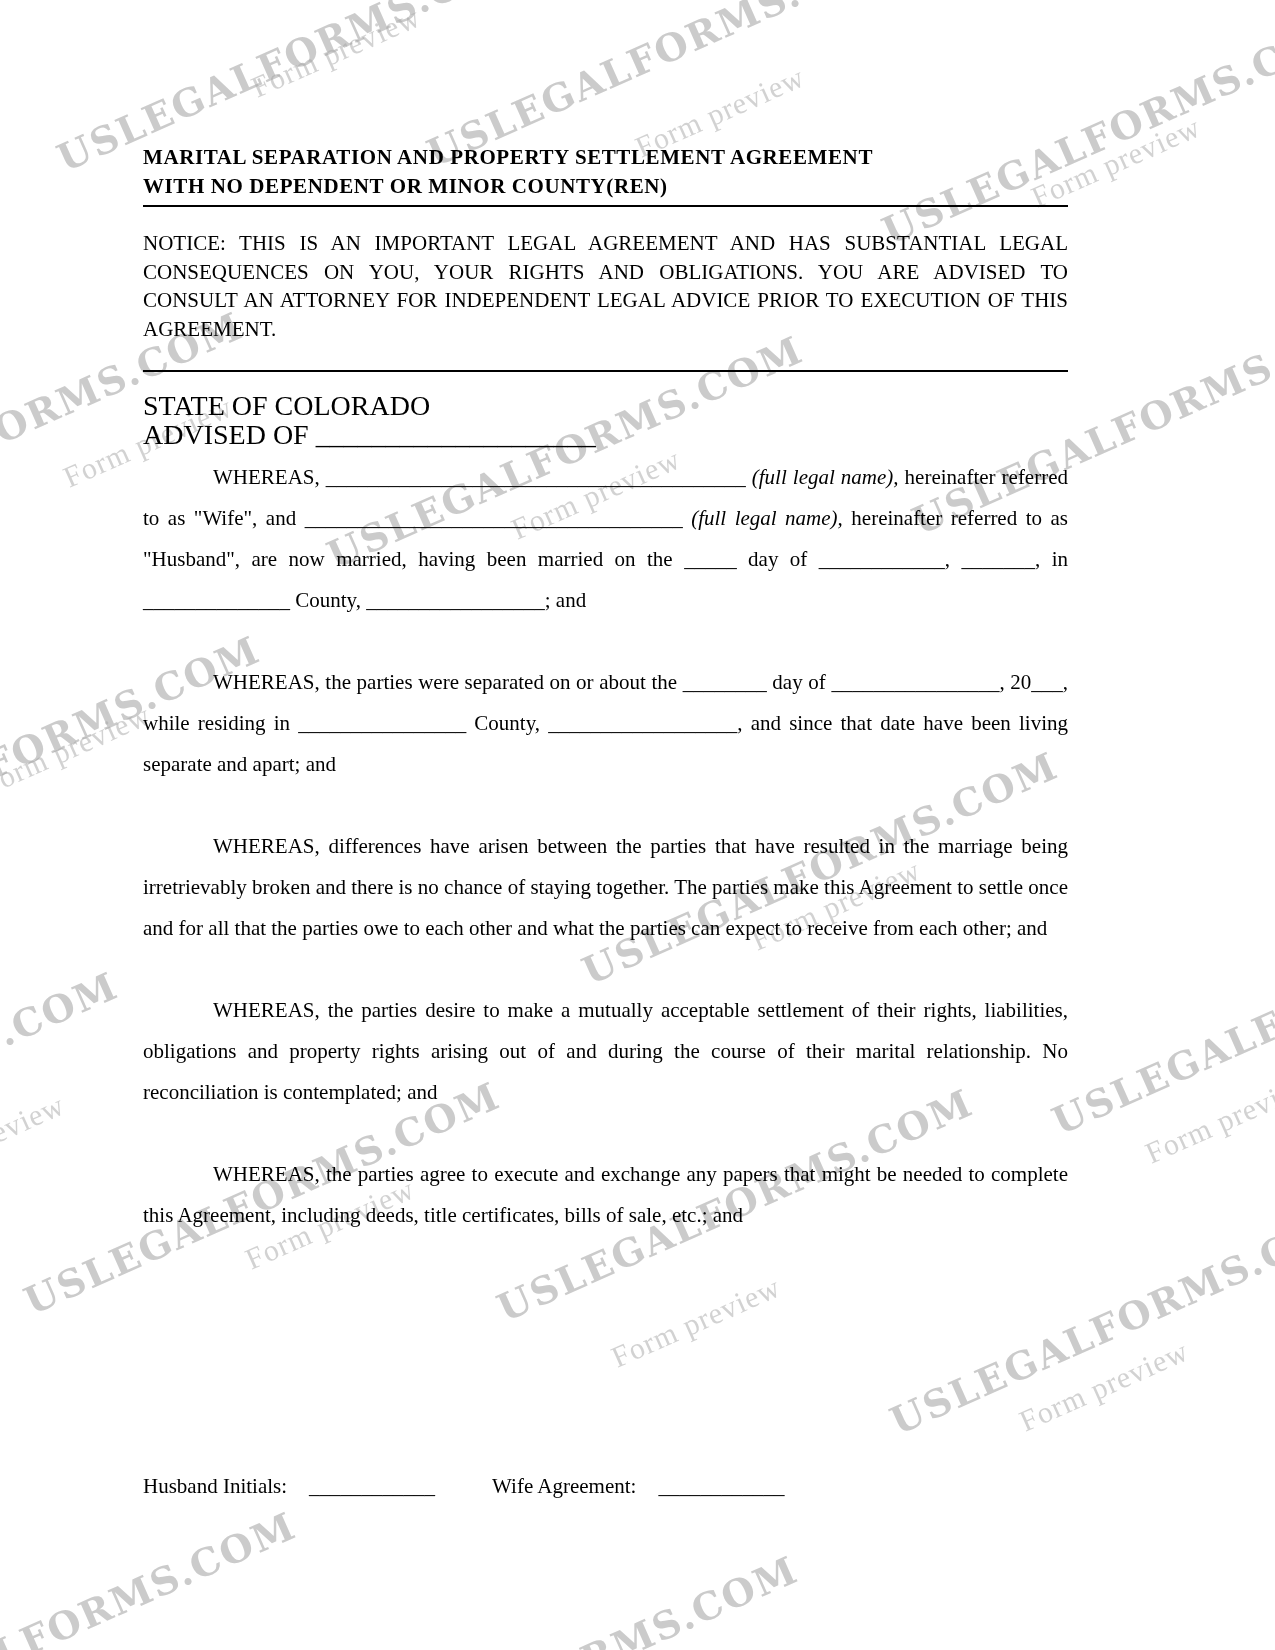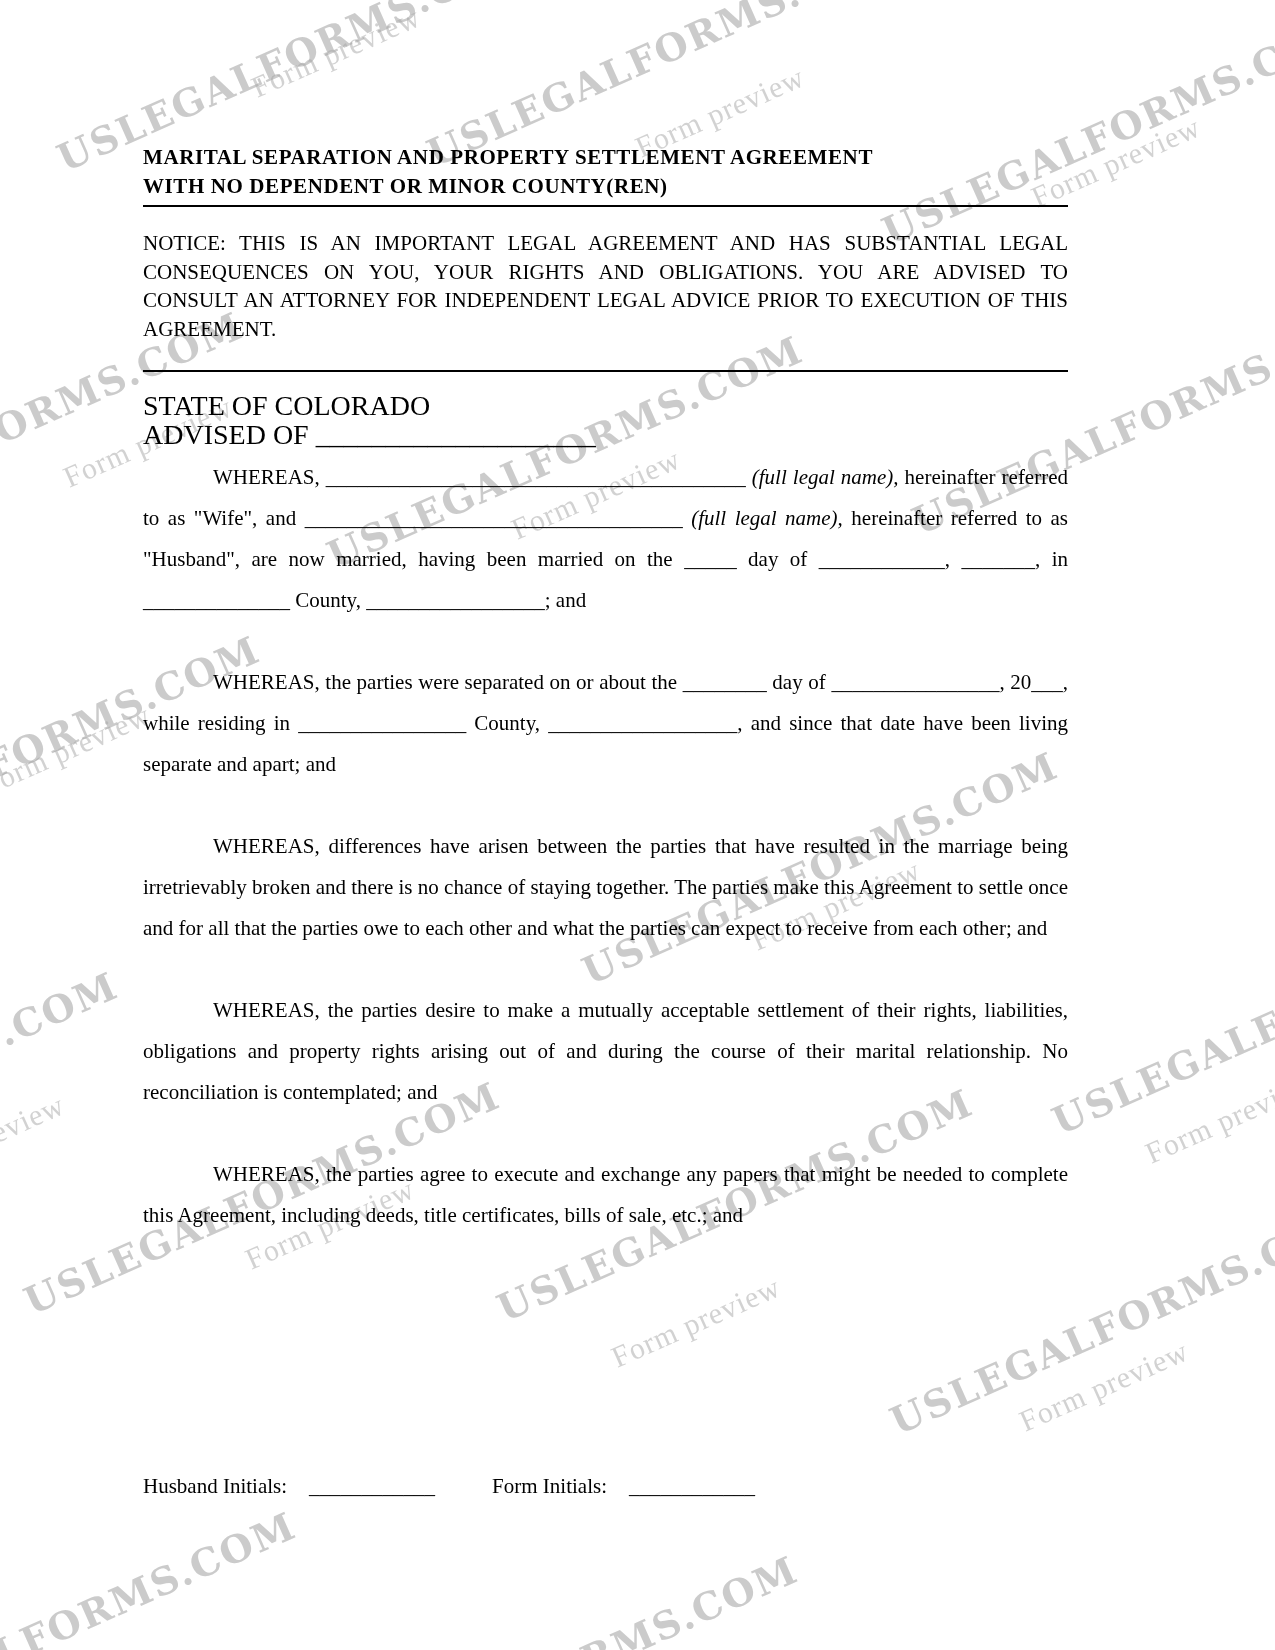--- a/index.html
+++ b/index.html
@@ -161,16 +161,16 @@
         <p class="para"><span>WHEREAS,  ________________________________________  </span><span class="italic">(full legal name),</span><span> hereinafter referred to as "Wife", and ____________________________________ </span><span class="italic">(full legal name),</span><span> hereinafter referred to as "Husband", are now married, having been married on the _____ day of ____________, _______, in ______________ County, _________________; and</span></p>
         <p class="para"><span>WHEREAS, the parties were separated on or about the ________ day of ________________, 20___, while residing in ________________ County, __________________, and since that date have been living separate and apart; and</span></p>
         <p class="para"><span>WHEREAS, differences have arisen between the parties that have resulted in the marriage being irretrievably broken and there is no chance of staying together. The parties make this Agreement to settle once and for all that the parties owe to each other and what the parties can expect to receive from each other; and</span></p>
         <p class="para"><span>WHEREAS, the parties desire to make a mutually acceptable settlement of their rights, liabilities, obligations and property rights arising out of and during the course of their marital relationship.  No reconciliation is contemplated; and</span></p>
         <p class="para"><span>WHEREAS, the parties agree to execute and exchange any papers that might be needed to complete this Agreement, including deeds, title certificates, bills of sale, etc.; and</span></p>
       </div>
 
   </div>
 
   <div class="footer">
-    <span>Husband Initials:</span><span class="blank">____________</span><span class="wife-label">Form Initials:</span><span class="blank">____________</span>
+    <span>Husband Initials:</span><span class="blank">____________</span><span class="wife-label">Wife Agreement:</span><span class="blank">____________</span>
   </div>
 
 </div>
 
 </body></html>

